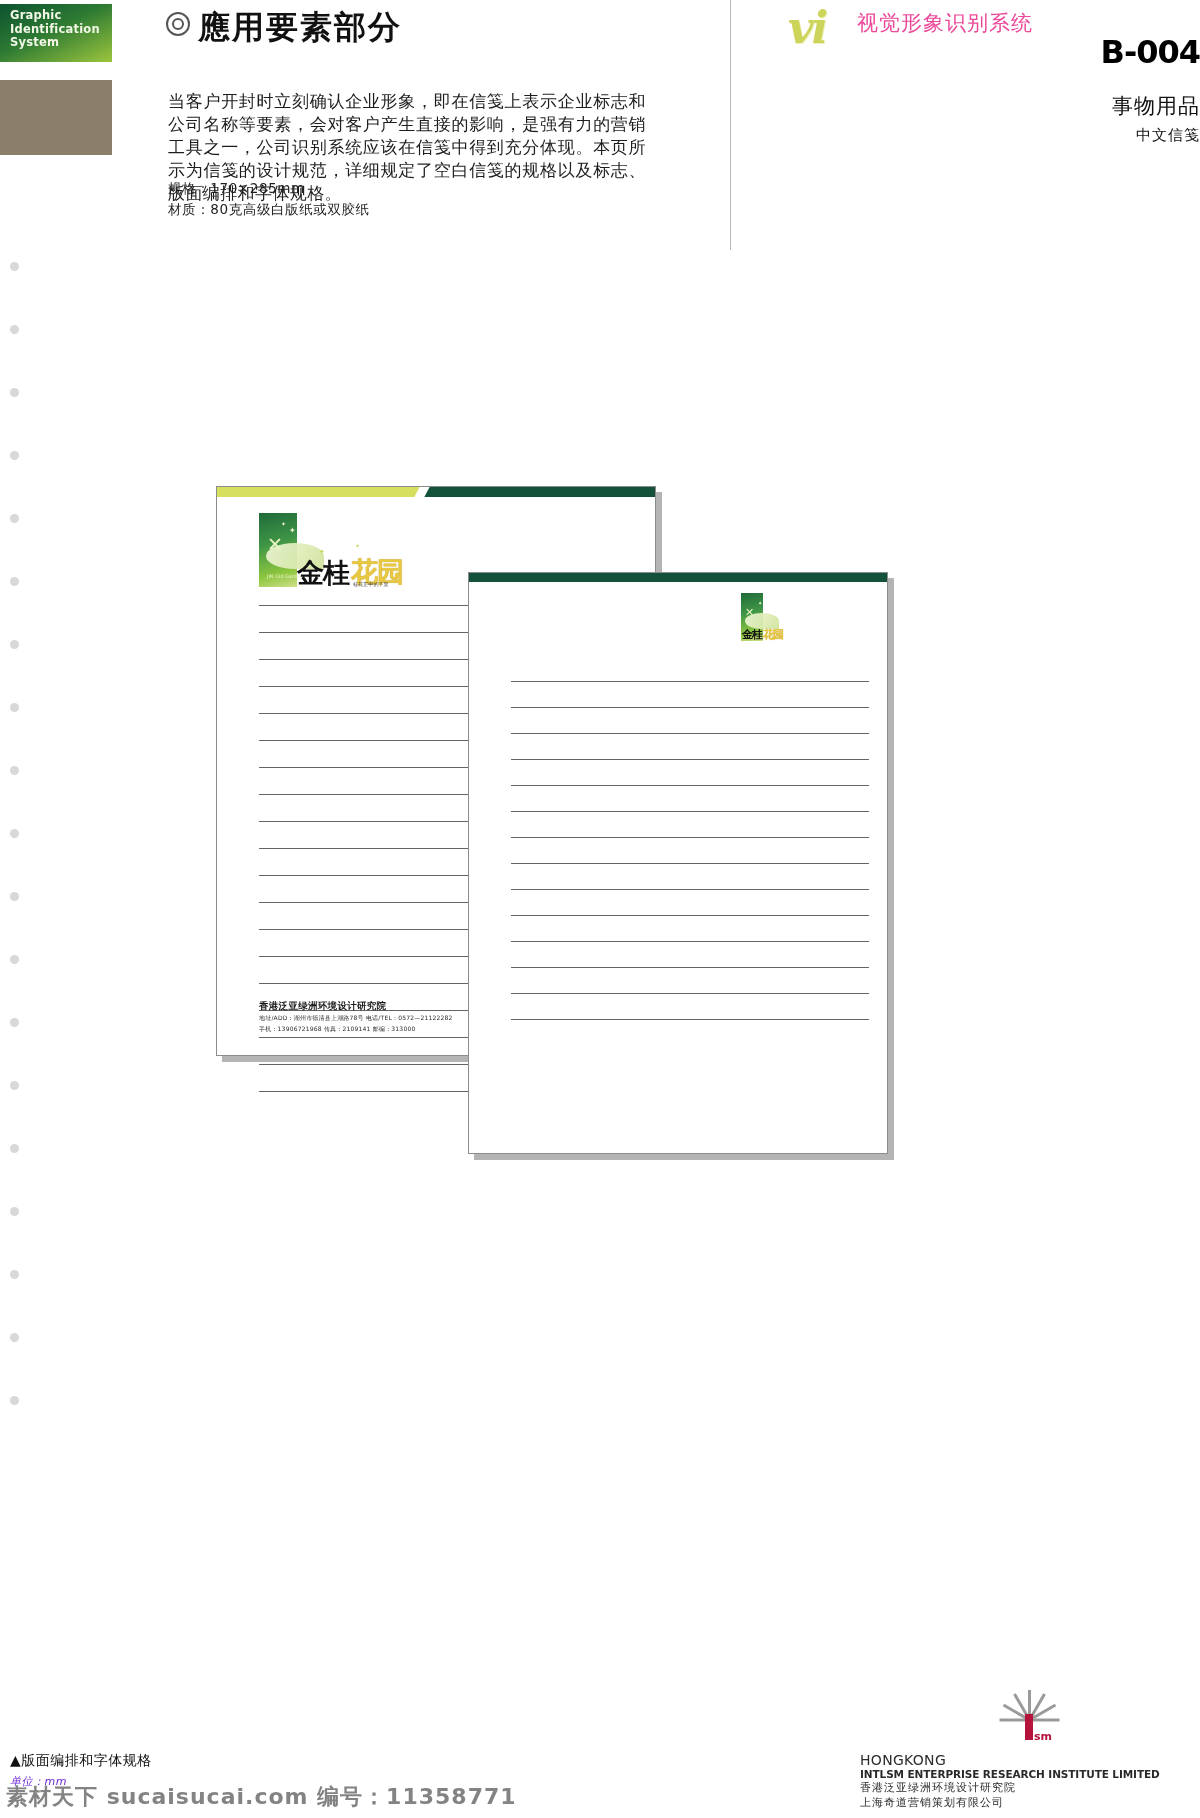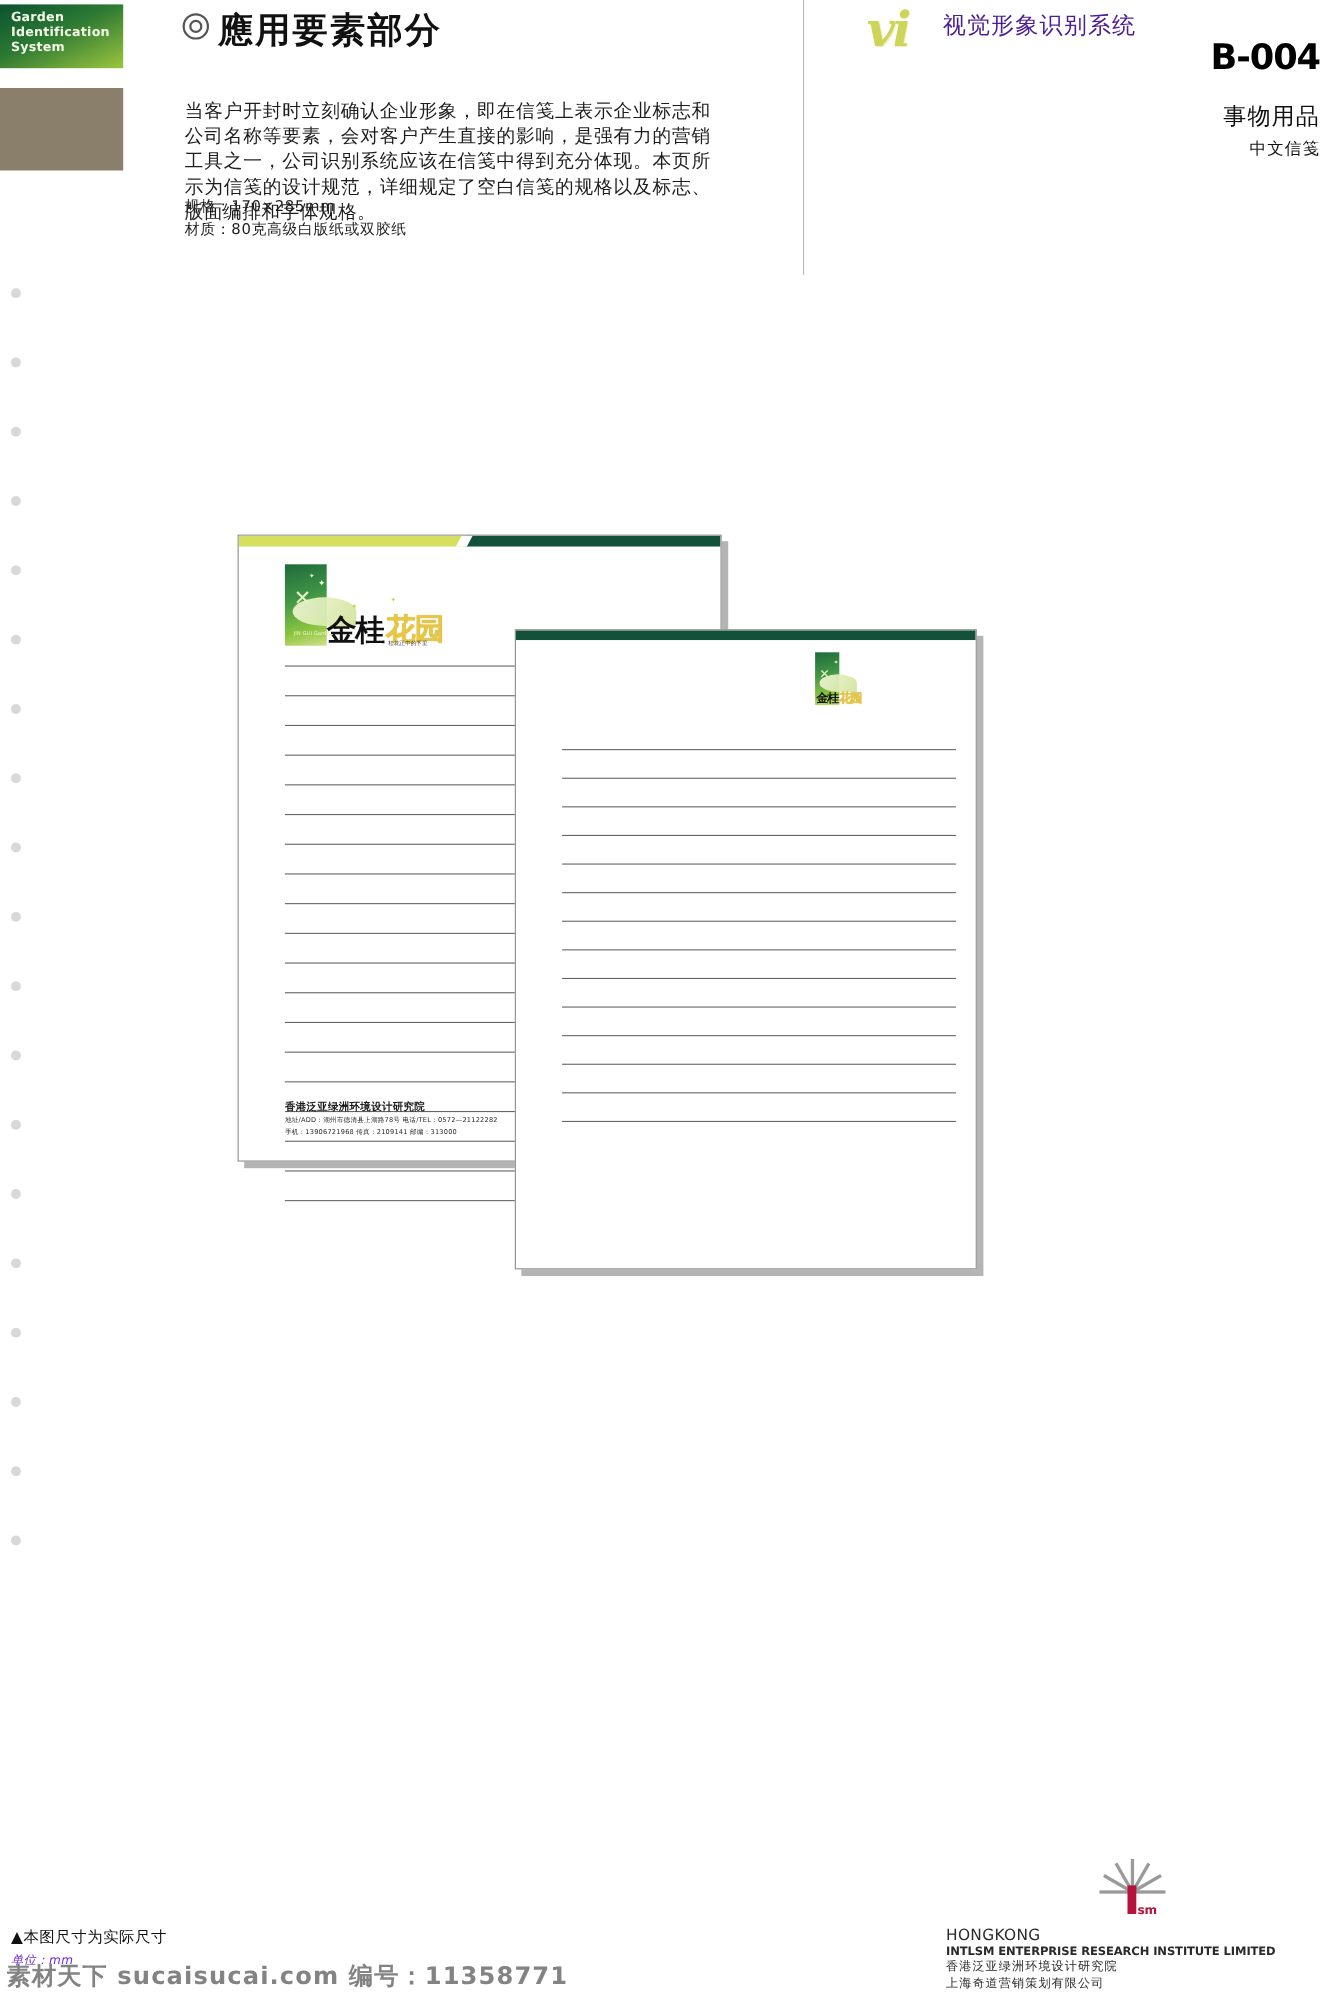--- a/index.html
+++ b/index.html
@@ -30,21 +30,21 @@
     color:#111;letter-spacing:2px;white-space:nowrap;
     font-family:"DejaVu Sans","Liberation Sans",sans-serif;
   }
 
   .vi-mark{
     position:absolute;left:788px;top:2px;font-size:44px;font-weight:bold;
     font-style:italic;color:#cdd45a;letter-spacing:-2px;
     text-shadow:1px 1px 0 #eef0bb;font-family:"DejaVu Serif","Liberation Serif",serif;
   }
   .vi-title{
-    position:absolute;left:857px;top:9px;font-size:21px;color:#4c1d95;
+    position:absolute;left:857px;top:9px;font-size:21px;color:#ec4899;
     letter-spacing:1px;white-space:nowrap;
   }
   .code-no{
     position:absolute;right:0;top:30px;font-size:32px;font-weight:bold;
     color:#000;letter-spacing:-1px;line-height:44px;
   }
   .cat-cn{position:absolute;right:0;top:92px;font-size:21px;color:#111;letter-spacing:1px;}
   .sub-cn{position:absolute;right:0;top:126px;font-size:15px;color:#111;letter-spacing:1px;}
 
   .vsep{position:absolute;left:730px;top:0;width:1px;height:250px;background:#b9b9b9;}
@@ -110,21 +110,21 @@
 
   .watermark{
     position:absolute;left:6px;top:1782px;font-size:22px;font-weight:bold;color:#6e6e6e;
     letter-spacing:1px;white-space:nowrap;opacity:.85;
   }
 </style>
 </head>
 <body>
 
 <div class="gis-badge">
-  <span>Garden</span>
+  <span>Graphic</span>
   <span>Identification</span>
   <span>System</span>
 </div>
 <div class="brown-block"></div>
 
 <div class="target-icon">
   <div class="r1"></div>
     <div class="r2"></div>
 </div>
 <div class="page-title">應用要素部分</div>
@@ -240,21 +240,21 @@
       <div class="rule" style="left: 42px; right: 18px; top: 290px;"></div>
       <div class="rule" style="left: 42px; right: 18px; top: 316px;"></div>
       <div class="rule" style="left: 42px; right: 18px; top: 342px;"></div>
       <div class="rule" style="left: 42px; right: 18px; top: 368px;"></div>
       <div class="rule" style="left: 42px; right: 18px; top: 394px;"></div>
       <div class="rule" style="left: 42px; right: 18px; top: 420px;"></div>
       <div class="rule" style="left: 42px; right: 18px; top: 446px;"></div>
     </div>
 </div>
 
-<div class="note">▲本图尺寸为实际尺寸</div>
+<div class="note">▲版面编排和字体规格</div>
 <div class="note2">单位：mm</div>
 
 <div class="bl-wrap">
   <div class="bl-logo">
     <div class="spoke" style="transform:rotate(0deg);"></div>
     <div class="spoke" style="transform:rotate(30deg);"></div>
     <div class="spoke" style="transform:rotate(60deg);"></div>
     <div class="spoke" style="transform:rotate(-30deg);"></div>
     <div class="spoke" style="transform:rotate(-60deg);"></div>
     <div class="spoke" style="transform:rotate(90deg);"></div>

